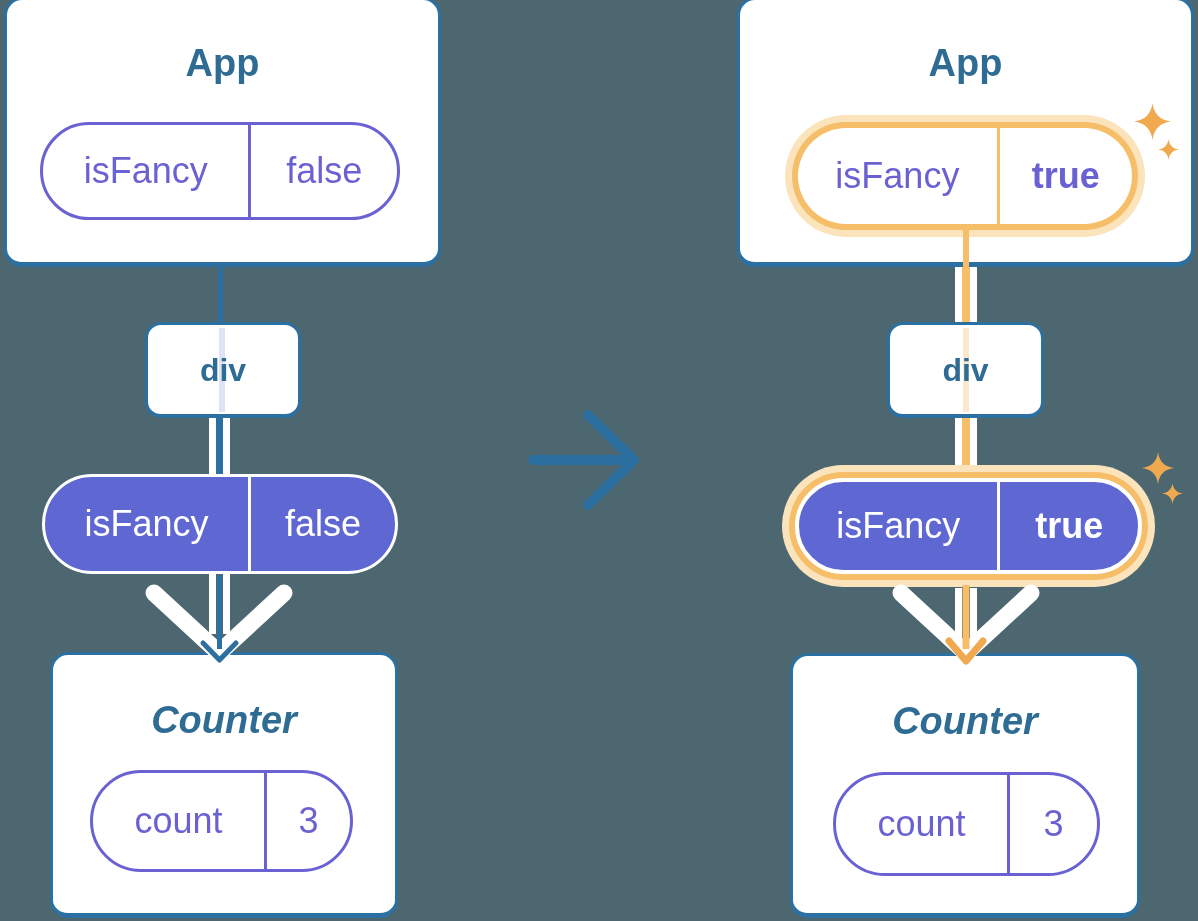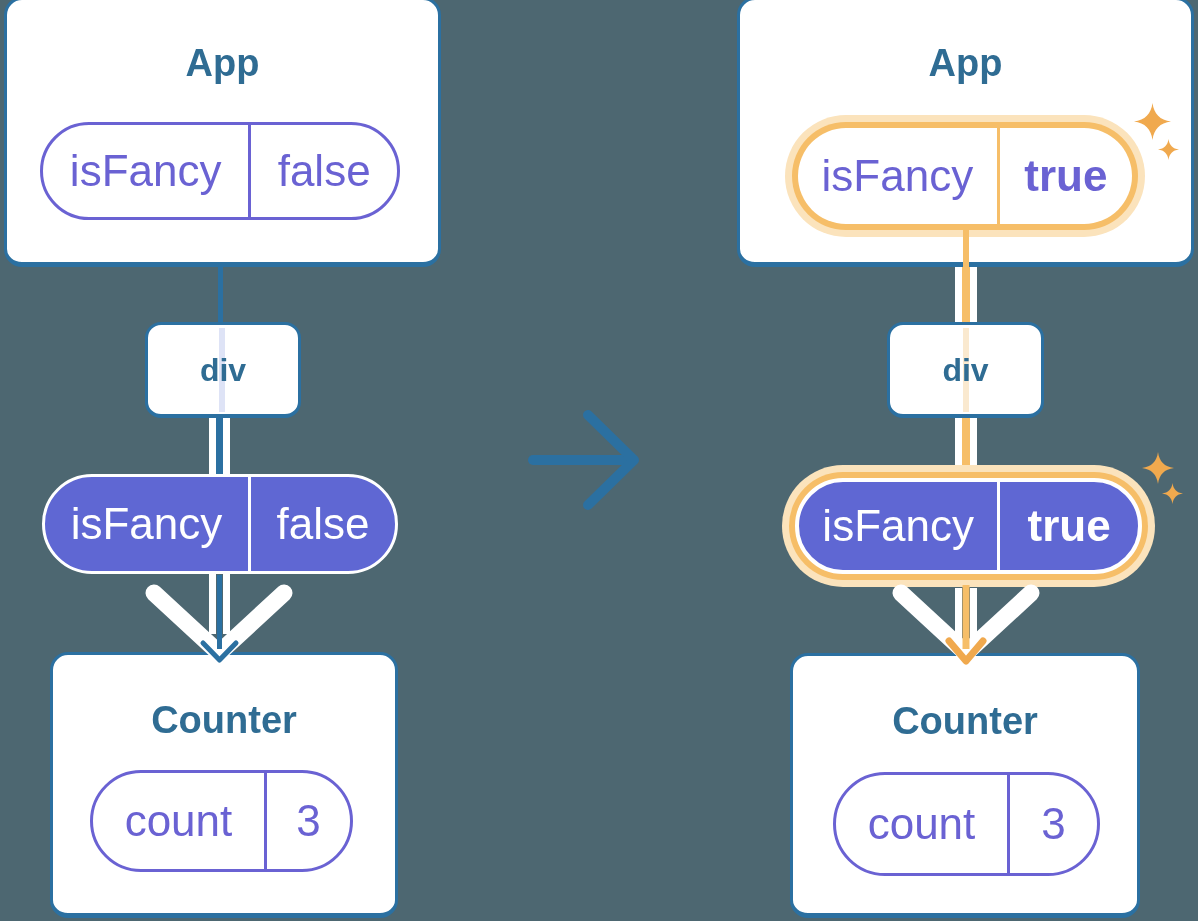--- a/index.html
+++ b/index.html
@@ -20,28 +20,28 @@
     overflow:hidden;font-family:"Liberation Sans", sans-serif;
   }
   .card{
     position:absolute;background:#fff;border:3px solid var(--steel);
     border-bottom-width:5px;border-radius:18px;box-sizing:border-box;z-index:2;
   }
   .card-title{
     text-align:center;font-size:38px;font-weight:600;color:var(--title);
     margin-top:42px;
   }
-  .counter .card-title{margin-top:44px;}
+  .counter .card-title{margin-top:44px;font-style:italic;}
   .pill{
     position:absolute;display:flex;box-sizing:border-box;z-index:3;
     border-radius:60px;align-items:stretch;
   }
   .seg{
     display:flex;align-items:center;justify-content:center;
-    font-size:44px;line-height:1;
+    font-size:36px;line-height:1;
   }
   .pill-outline{background:#fff;border:3px solid var(--purple);}
   .pill-outline .seg{color:var(--purple);}
   .pill-outline .seg-name{border-right:3px solid var(--purple);}
   .pill-solid{background:var(--purple-fill);border:3px solid #fff;}
   .pill-solid .seg{color:#fff;}
   .pill-solid .seg-name{border-right:3px solid #fff;}
   .pill-glow{box-shadow:0 0 0 6px var(--amber),0 0 0 13px var(--peach-light);}
   .pill-orange{background:#fff;}
   .pill-orange .seg{color:var(--purple);}

